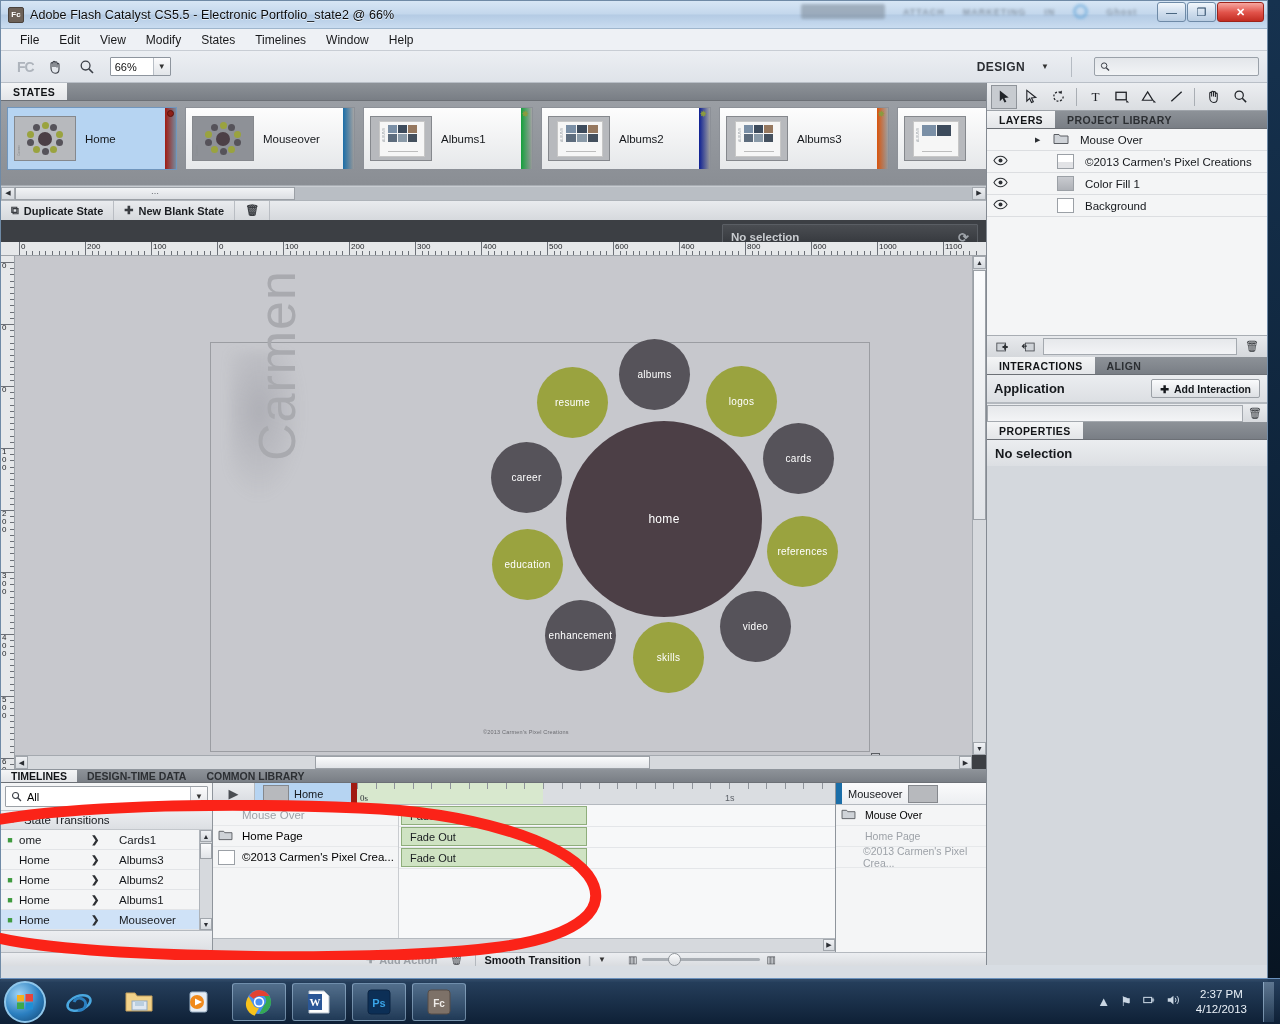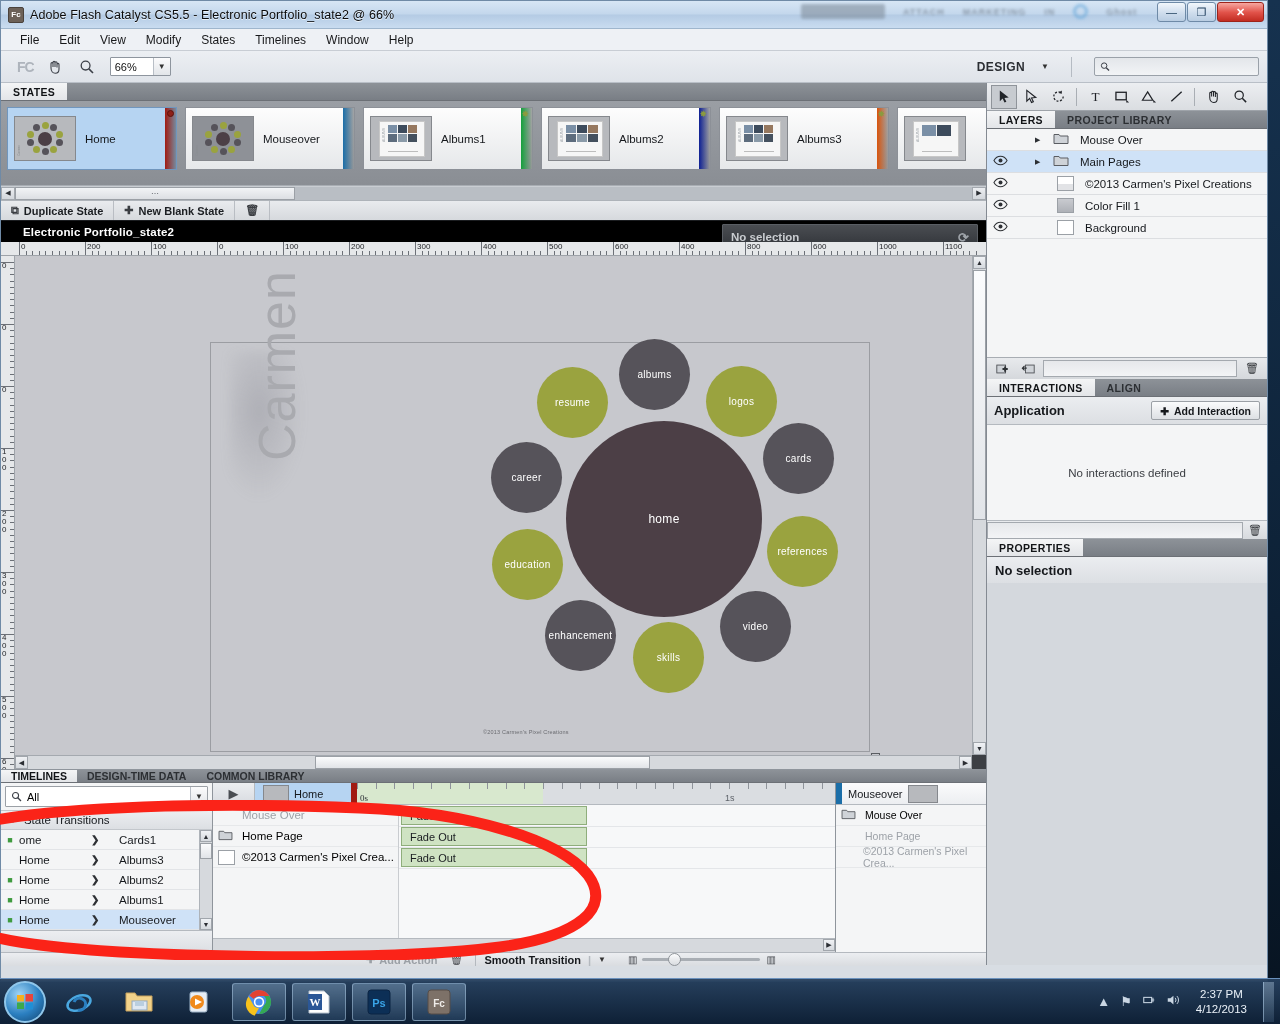--- a/index.html
+++ b/index.html
@@ -610,21 +610,20 @@
           <div class="sa-btn">
             <span class="g">✚</span>
             <span>New Blank State</span>
           </div>
           <div class="sa-btn">
             <span class="g">🗑</span>
           </div>
         </div>
 
         <div class="canvas-wrap">
-          <div class="artboard-title">Electronic Portfolio_state2</div>
           <div class="no-sel-bar">
             <span>No selection</span>
             <span class="refresh-ic">⟳</span>
           </div>
 
           <div class="ruler-h" id="ruler-h">
               <div class="rlabel" style="left: 20px;">0</div>
               <div class="rlabel" style="left: 86px;">200</div>
               <div class="rlabel" style="left: 152px;">100</div>
               <div class="rlabel" style="left: 218px;">0</div>
@@ -1189,32 +1188,20 @@
         <div class="layers-list" id="layers-list">
             <div class="lrow">
               <div class="l-eye"></div>
               <div class="l-blank"></div>
               <div class="l-arrow">▶</div>
               <div class="l-folder"><svg width="16" height="13" viewBox="0 0 16 13">
                   <path d="M1 2.5h5l1.2 1.5H15v7.5H1z" fill="#cfd3d8" stroke="#5a5d62" stroke-width="1"></path>
                 </svg></div>
               <div style="padding-left: 5px;">Mouse Over</div>
             </div>
-            <div class="lrow sel">
-              <div class="l-eye"><svg width="15" height="11" viewBox="0 0 16 11">
-                  <path d="M1 5.5C3 2 5.5 1 8 1s5 1 7 4.5C13 9 10.5 10 8 10S3 9 1 5.5z" fill="none" stroke="#2d3034" stroke-width="1.1"></path>
-                  <circle cx="8" cy="5.5" r="2.1" fill="#2d3034"></circle>
-                </svg></div>
-              <div class="l-blank"></div>
-              <div class="l-arrow">▶</div>
-              <div class="l-folder"><svg width="16" height="13" viewBox="0 0 16 13">
-                  <path d="M1 2.5h5l1.2 1.5H15v7.5H1z" fill="#cfd3d8" stroke="#5a5d62" stroke-width="1"></path>
-                </svg></div>
-              <div style="padding-left: 5px;">Main Pages</div>
-            </div>
             <div class="lrow">
               <div class="l-eye"><svg width="15" height="11" viewBox="0 0 16 11">
                   <path d="M1 5.5C3 2 5.5 1 8 1s5 1 7 4.5C13 9 10.5 10 8 10S3 9 1 5.5z" fill="none" stroke="#2d3034" stroke-width="1.1"></path>
                   <circle cx="8" cy="5.5" r="2.1" fill="#2d3034"></circle>
                 </svg></div>
               <div class="l-blank"></div>
               <div class="l-arrow"></div>
               <div class="l-swatch" style="margin-left: 4px; background: linear-gradient(rgb(255, 255, 255) 55%, rgb(226, 227, 230) 55%);"></div>
               <div style="padding-left: 5px;">©2013 Carmen's Pixel Creations</div>
             </div>
@@ -1261,21 +1248,20 @@
             <div class="ptab active">INTERACTIONS</div>
             <div class="ptab">ALIGN</div>
           </div>
         <div class="inter-head">
           <div class="inter-title">Application</div>
           <div class="add-inter">
             <span>✚</span>
             <span>Add Interaction</span>
           </div>
         </div>
-        <div class="inter-body">No interactions defined</div>
         <div class="inter-foot">
           <div class="if-field"></div>
           <div class="if-trash">🗑</div>
         </div>
 
         <div class="panel-tabs">
           <div class="ptab active">PROPERTIES</div>
         </div>
         <div class="props-head">No selection</div>
         <div class="props-fill"></div>

